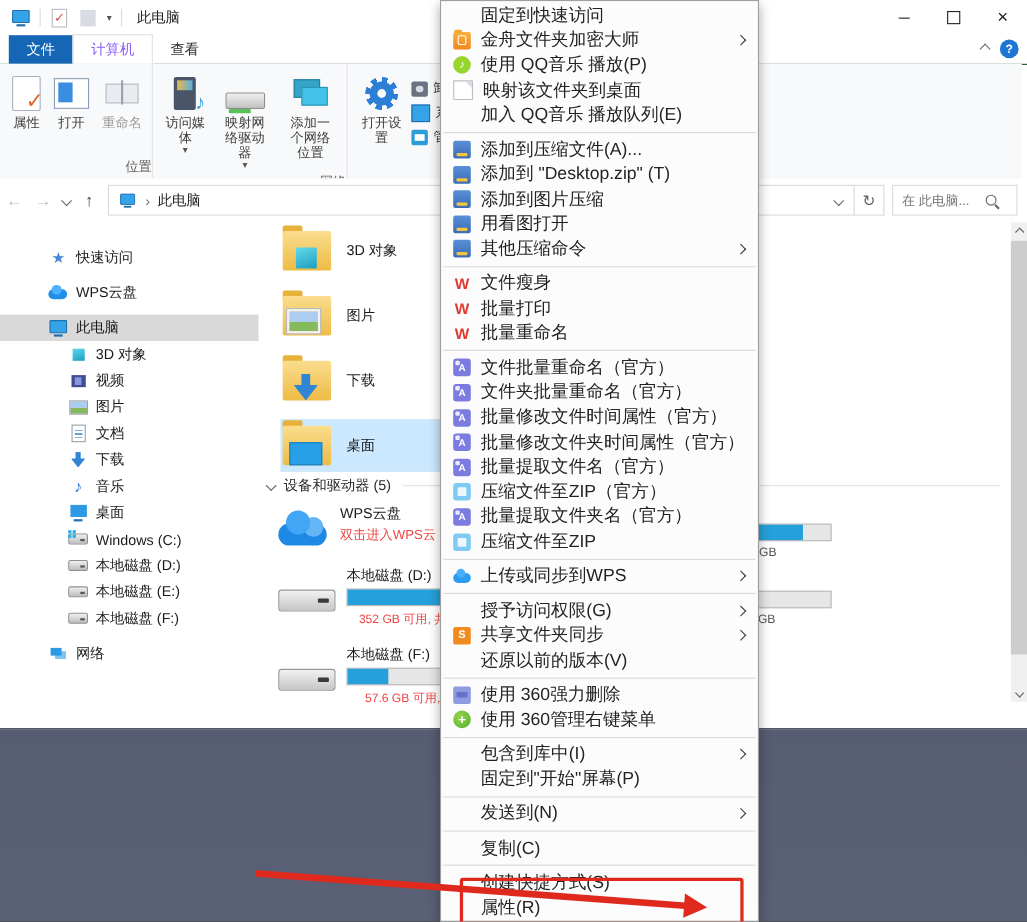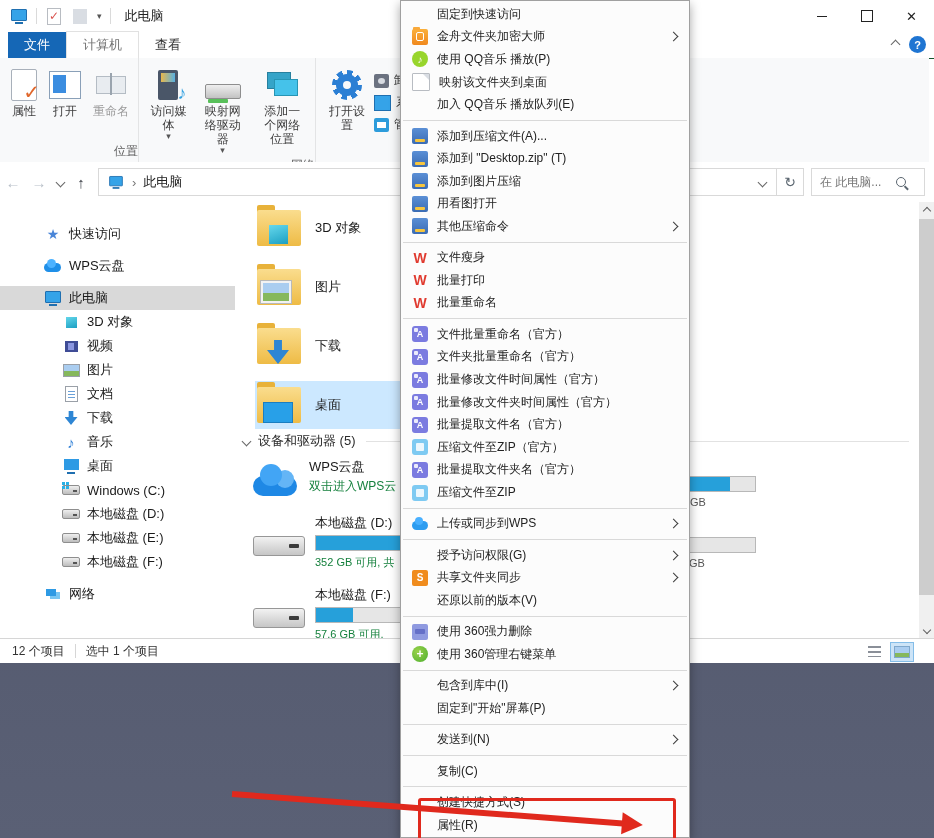--- a/index.html
+++ b/index.html
@@ -39,21 +39,21 @@
   .si-drive::after{content:"";position:absolute;right:3px;top:8px;width:4px;height:2px;background:#555;}
   .winflag{position:absolute;left:0;top:0;width:3px;height:3px;background:#29b1e6;box-shadow:4px 0 #29b1e6,0 4px #29b1e6,4px 4px #29b1e6;}
   .si-net::before{content:"";width:10px;height:7px;background:#2e9ae4;box-shadow:4px 3px 0 #79c6f2;margin-right:4px;margin-bottom:3px;}
   .si-checkdoc::before{content:"";width:12px;height:15px;background:#fff;border:1px solid #b8bcc2;}
   .si-checkdoc::after{content:"✓";position:absolute;color:#d9534f;font-weight:700;font-size:12px;top:1px;left:4px;}
   .si-blank::before{content:"";width:14px;height:15px;background:#d9dde3;}
   
   .tabs{position:absolute;left:0;top:32px;right:0;height:26px;background:#fff;border-bottom:1px solid #14532d;display:flex;align-items:flex-end;}
   .tab{height:26px;display:flex;align-items:center;justify-content:center;font-size:13px;padding:0 16px;color:#333;}
   .tab.accent{background:#1567b6;color:#fff;margin-left:8px;}
-  .tab.active{background:#fff;border:1px solid #e1e1e1;border-bottom:none;color:#737373;}
+  .tab.active{background:#fff;border:1px solid #e1e1e1;border-bottom:none;color:#8b5cf6;}
   .help-area{position:absolute;right:8px;top:36px;display:flex;align-items:center;gap:10px;}
   .chev{width:6px;height:6px;border-right:1.4px solid #666;border-bottom:1.4px solid #666;}
   .chev.up{transform:rotate(-135deg);}
   .chev.down{transform:rotate(45deg);}
   .help-btn{width:17px;height:17px;border-radius:50%;background:#1f75d2;color:#fff;font-size:11px;font-weight:700;display:flex;align-items:center;justify-content:center;}
   
   .ribbon{position:absolute;left:0;top:58px;right:5px;height:104px;background:#f8f9fa;border-bottom:1px solid #d8d9da;display:flex;}
   .rgroup{display:flex;flex-direction:column;border-right:1px solid #e3e4e5;}
   .rbtns{flex:1;display:flex;align-items:flex-start;padding:6px 4px 0 6px;gap:2px;}
   .rbtn{display:flex;flex-direction:column;align-items:center;padding:2px 5px;}
@@ -123,21 +123,21 @@
   .ov-pic{left:4px;bottom:2px;width:26px;height:18px;background:linear-gradient(#aacdf0 55%,#86b85c 55%);border:2px solid #f2f2f2;box-shadow:0 0 0 1px #b9b9b9;}
   .ov-down{left:10px;bottom:0;width:22px;height:24px;background:#2e86d4;clip-path:polygon(32% 0,68% 0,68% 42%,100% 42%,50% 100%,0 42%,32% 42%);}
   .ov-mon{left:6px;bottom:0;width:28px;height:19px;background:#28a0e8;border:1px solid #1b7ec0;}
   .sec-head{position:absolute;left:8px;right:10px;top:230px;display:flex;align-items:center;font-size:13px;color:#2b2b2b;}
   .sec-head .chev{margin-right:8px;}
   .sec-head .line{flex:1;border-top:1px solid #e2e2e2;margin-left:10px;}
   .dtile{position:absolute;left:18px;width:185px;display:flex;gap:10px;}
   .dname{font-size:13px;color:#1a1a1a;}
   .dbar{width:100px;height:14px;border:1px solid #b8b8b8;background:#e6e6e6;margin-top:3px;}
   .dbar .fill{height:100%;background:#26a0da;}
-  .dcap{font-size:11px;color:#15803d;margin-top:4px;white-space:nowrap;}
+  .dcap{font-size:11px;color:#ef4444;margin-top:4px;white-space:nowrap;text-align:center;}
   .drivebox{width:50px;height:18px;background:linear-gradient(#f2f2f2,#c6c6c6);border:1px solid #979797;border-radius:3px;position:relative;margin-top:22px;flex:none;}
   .drivebox::after{content:"";position:absolute;right:5px;top:7px;width:10px;height:4px;background:#3a3a3a;border-radius:1px;}
   .cloud-big{width:46px;height:36px;position:relative;flex:none;margin-top:4px;}
   .cloud-big::before{content:"";position:absolute;bottom:2px;left:0;width:44px;height:20px;background:#1e88e5;border-radius:11px;}
   .cloud-big::after{content:"";position:absolute;bottom:12px;left:7px;width:22px;height:22px;background:#42a5f5;border-radius:50%;box-shadow:14px 4px 0 -2px #64b5f6;}
   .frag-bar{position:absolute;height:14px;border:1px solid #b8b8b8;background:#e6e6e6;}
   .frag-bar .fill{height:100%;background:#26a0da;}
   .frag-gb{position:absolute;font-size:11px;color:#555;}
   
   .scrollbar{position:absolute;right:0;top:0;width:15px;bottom:0;background:#f0f0f0;display:flex;flex-direction:column;align-items:center;}
@@ -149,21 +149,21 @@
   .statusbar{position:absolute;left:0;top:638px;right:0;height:24px;border-top:1px solid #d6d6d6;background:#fff;display:flex;align-items:center;font-size:12px;color:#333;}
   .statusbar .txt{margin-left:12px;}
   .statusbar .vsep{width:1px;height:14px;background:#d6d6d6;margin:0 10px;}
   .view-icons{position:absolute;right:20px;top:3px;display:flex;gap:6px;}
   .v-list{width:20px;height:18px;display:flex;align-items:center;justify-content:center;}
   .v-list::before{content:"";width:13px;height:11px;background:repeating-linear-gradient(#8a8f98 0 2px,transparent 2px 5px);}
   .v-thumb{width:22px;height:18px;border:1px solid #84bde8;background:#cde4f7;display:flex;align-items:center;justify-content:center;}
   .v-thumb::before{content:"";width:14px;height:10px;background:linear-gradient(#aacdf0 55%,#86b85c 55%);border:1px solid #7fa8cc;}
   
   .cmenu{position:absolute;left:400px;top:0;width:290px;height:838px;background:#fcfcfc;border:1px solid #a0a0a0;box-sizing:border-box;box-shadow:0 4px 10px rgba(0,0,0,.35);z-index:10;padding-top:2px;display:flex;flex-direction:column;}
-  .cmi{display:flex;align-items:center;height:22.6px;flex:none;padding:0 8px 0 11px;font-size:12px;color:#222;}
+  .cmi{display:flex;align-items:center;height:22.6px;flex:none;padding:0 8px 0 11px;font-size:16px;color:#222;}
   .cmi .lbl{white-space:nowrap;}
   .csep{border-top:1px solid #d9d9d9;margin:3.9px 2px;flex:none;}
   .mi{width:16px;height:16px;margin-right:9px;flex:none;position:relative;display:flex;align-items:center;justify-content:center;border-radius:3px;font-weight:700;font-size:11px;color:#fff;}
   .mi-sub{margin-left:auto;width:6px;height:6px;border-top:1.4px solid #3c3c3c;border-right:1.4px solid #3c3c3c;transform:rotate(45deg);margin-right:4px;flex:none;}
   .mi-folderlock{background:linear-gradient(#fbb03b,#f0881e);border-radius:2px;}
   .mi-folderlock::before{content:"";position:absolute;top:-2px;left:1px;width:7px;height:3px;background:#f9a93a;border-radius:1px 1px 0 0;}
   .mi-folderlock::after{content:"";width:6px;height:7px;border:1.5px solid #fff;border-radius:2px;}
   .mi-doc{background:#fff;border:1px solid #b8bcc2;border-radius:1px;}
   .mi-doc::after{content:"";position:absolute;top:0;right:0;border:3px solid #d9dde3;border-left-color:transparent;border-bottom-color:transparent;}
   .mi-qq{background:#98d52c;border-radius:50%;}
@@ -473,29 +473,20 @@
             <span class="chev up"></span>
           </div>
         <div class="sb-thumb"></div>
         <div class="sb-track"></div>
         <div class="sb-btn">
             <span class="chev down"></span>
           </div>
       </div>
     </div>
 
-    <div class="statusbar">
-      <span class="txt">12 个项目</span>
-      <span class="vsep"></span>
-      <span>选中 1 个项目</span>
-      <span class="view-icons">
-        <span class="v-list"></span>
-        <span class="v-thumb"></span>
-      </span>
-    </div>
   </div>
 
   <div class="cmenu">
     <div class="cmi">
         <span class="mi"></span>
         <span class="lbl">固定到快速访问</span>
       </div>
     <div class="cmi">
         <span class="mi mi-folderlock"></span>
         <span class="lbl">金舟文件夹加密大师</span>

